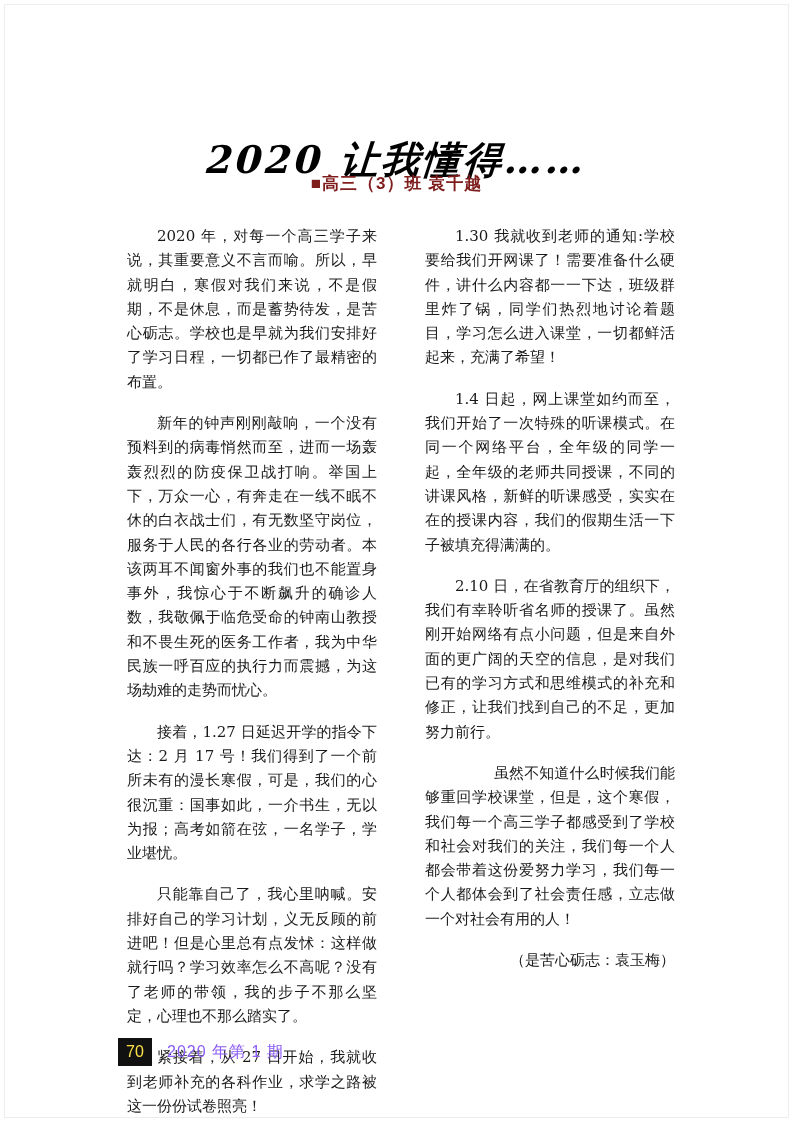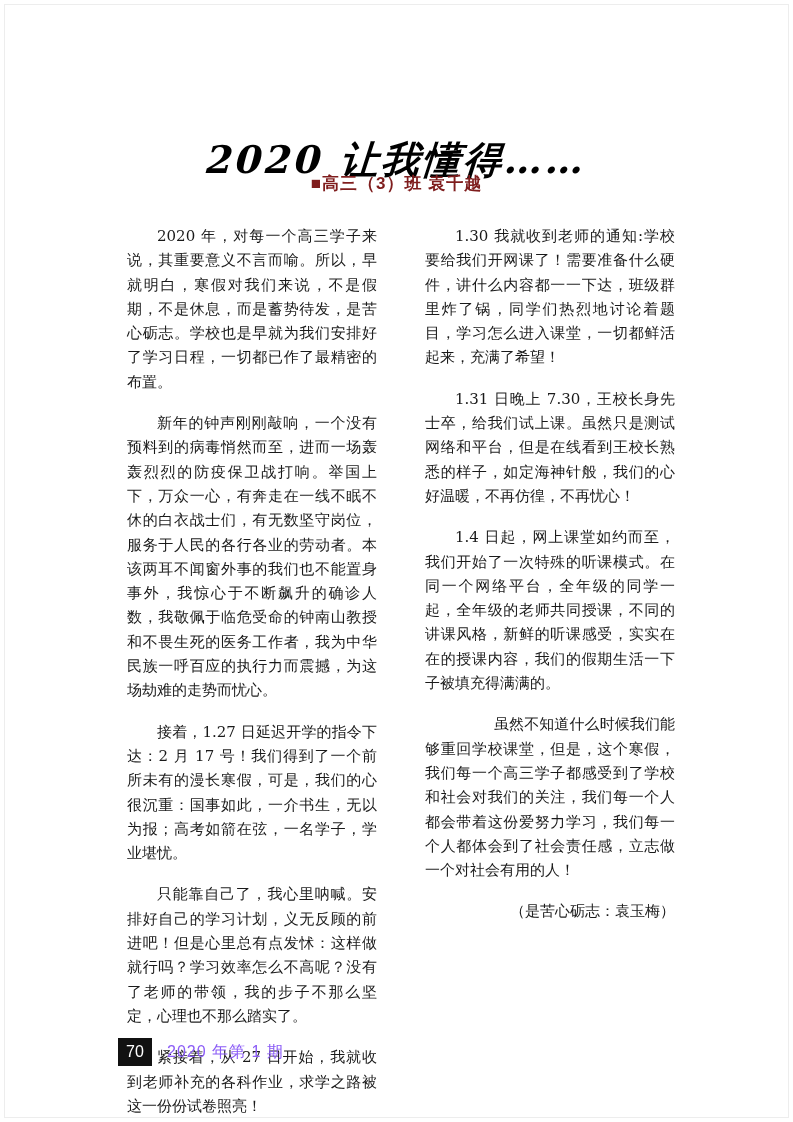--- a/index.html
+++ b/index.html
@@ -70,21 +70,21 @@
     left: 118px; top: 1038px;
     display: flex;
     align-items: center;
     gap: 15px;
     font-family: "Liberation Sans", sans-serif;
   }
   .page-number {
     min-width: 34px; height: 28px;
     padding: 12px 6px;
     background: #111111;
-    color: #ffffff;
+    color: #fde047;
     display: flex;
     align-items: center;
     justify-content: center;
     font-size: 16px;
   }
   .issue-label {
     font-size: 16px;
     color: #8b5cf6;
     letter-spacing: 1px;
   }
@@ -101,22 +101,22 @@
 <div class="columns">
   <div class="col">
     <p>2020 年，对每一个高三学子来说，其重要意义不言而喻。所以，早就明白，寒假对我们来说，不是假期，不是休息，而是蓄势待发，是苦心砺志。学校也是早就为我们安排好了学习日程，一切都已作了最精密的布置。</p>
     <p>新年的钟声刚刚敲响，一个没有预料到的病毒悄然而至，进而一场轰轰烈烈的防疫保卫战打响。举国上下，万众一心，有奔走在一线不眠不休的白衣战士们，有无数坚守岗位，服务于人民的各行各业的劳动者。本该两耳不闻窗外事的我们也不能置身事外，我惊心于不断飙升的确诊人数，我敬佩于临危受命的钟南山教授和不畏生死的医务工作者，我为中华民族一呼百应的执行力而震撼，为这场劫难的走势而忧心。</p>
     <p>接着，1.27 日延迟开学的指令下达：2 月 17 号！我们得到了一个前所未有的漫长寒假，可是，我们的心很沉重：国事如此，一介书生，无以为报；高考如箭在弦，一名学子，学业堪忧。</p>
     <p>只能靠自己了，我心里呐喊。安排好自己的学习计划，义无反顾的前进吧！但是心里总有点发怵：这样做就行吗？学习效率怎么不高呢？没有了老师的带领，我的步子不那么坚定，心理也不那么踏实了。</p>
     <p>紧接着，从 27 日开始，我就收到老师补充的各科作业，求学之路被这一份份试卷照亮！</p>
   </div>
   <div class="col">
     <p>1.30 我就收到老师的通知:学校要给我们开网课了！需要准备什么硬件，讲什么内容都一一下达，班级群里炸了锅，同学们热烈地讨论着题目，学习怎么进入课堂，一切都鲜活起来，充满了希望！</p>
-    <p>1.31 日晚上 7.30，王校长身先士卒，给我们试上课。虽然只是测试网络和平台，但是在线看到王校长熟悉的样子，如定海神针般，我们的心好温暖，不再仿徨，不再忧心！</p>
     <p>1.4 日起，网上课堂如约而至，我们开始了一次特殊的听课模式。在同一个网络平台，全年级的同学一起，全年级的老师共同授课，不同的讲课风格，新鲜的听课感受，实实在在的授课内容，我们的假期生活一下子被填充得满满的。</p>
+    <p>2.10 日，在省教育厅的组织下，我们有幸聆听省名师的授课了。虽然刚开始网络有点小问题，但是来自外面的更广阔的天空的信息，是对我们已有的学习方式和思维模式的补充和修正，让我们找到自己的不足，更加努力前行。</p>
     <p class="deep-indent">虽然不知道什么时候我们能够重回学校课堂，但是，这个寒假，我们每一个高三学子都感受到了学校和社会对我们的关注，我们每一个人都会带着这份爱努力学习，我们每一个人都体会到了社会责任感，立志做一个对社会有用的人！</p>
     <p class="signature">（是苦心砺志：袁玉梅）</p>
   </div>
 </div>
 
 <div class="footer">
   <div class="page-number">70</div>
   <div class="issue-label">2020 年第 1 期</div>
 </div>
 

